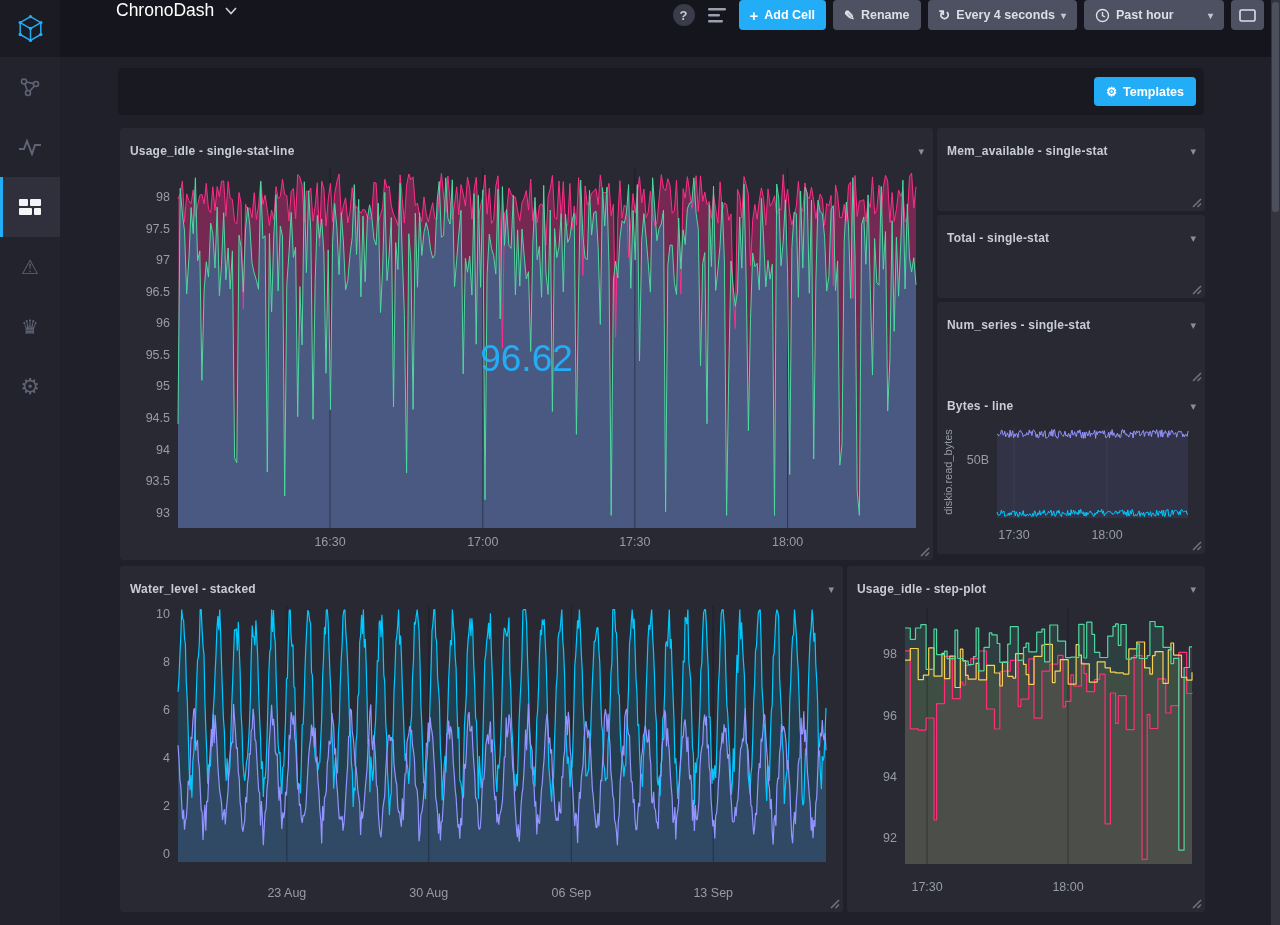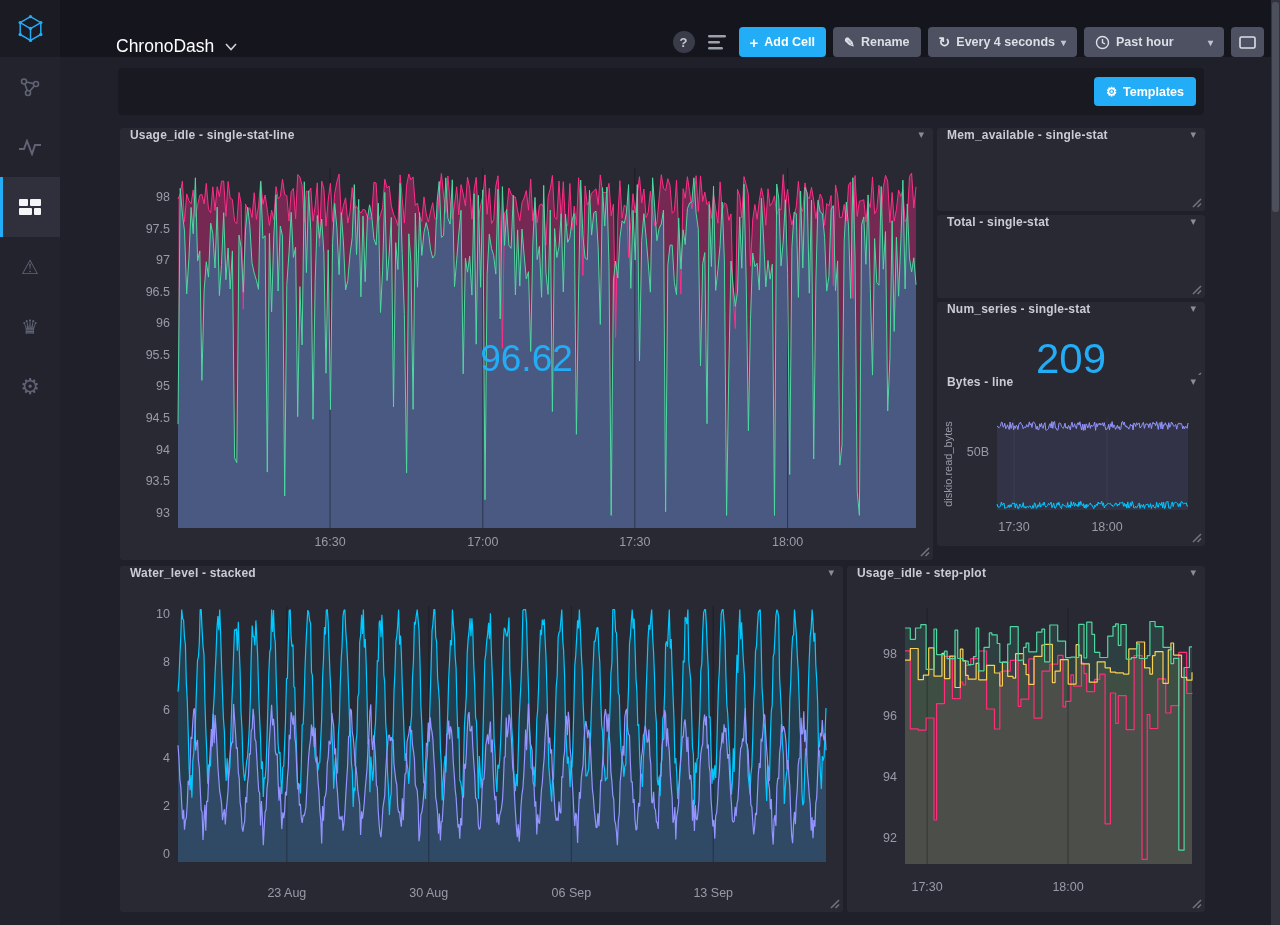--- a/index.html
+++ b/index.html
@@ -5,38 +5,38 @@
 *{margin:0;padding:0;box-sizing:border-box}
 html,body{width:1280px;height:925px;background:#20202a;font-family:"Liberation Sans",sans-serif;overflow:hidden}
 #app{position:relative;width:1280px;height:925px}
 
 .sidebar{position:absolute;left:0;top:0;width:60px;height:925px;background:#23232e;z-index:5}
 .logo-box{height:57px;display:flex;align-items:center;justify-content:center;background:#1b1b24;cursor:pointer}
 .snav{height:60px;display:flex;align-items:center;justify-content:center;color:#5f6374;cursor:pointer}
 .snav.active{background:#30303d;color:#f4f5f7;box-shadow:inset 3px 0 0 var(--accent)}
 .snav .glyph{font-size:20px;line-height:1}
 
-.topnav{position:absolute;left:60px;top:0;width:1220px;height:57px;background:#15151d;display:flex;align-items:flex-end;padding:0 16px 0 56px;z-index:4}
+.topnav{position:absolute;left:60px;top:0;width:1220px;height:57px;background:#15151d;display:flex;align-items:flex-start;padding:0 16px 0 56px;z-index:4}
 .dash-title{display:flex;align-items:center;gap:11px;color:#fff;font-size:17.5px;cursor:pointer}
 .nav-right{margin-left:auto;display:flex;align-items:center;gap:7px}
 .help{width:22px;height:22px;border-radius:50%;background:#3a3c49;color:#c7cad3;font-size:13px;font-weight:bold;display:flex;align-items:center;justify-content:center;margin-right:6px;cursor:pointer}
 .ic{color:#9ba0ad;display:flex;align-items:center;cursor:pointer;margin-right:6px}
 .btn{height:30px;border-radius:4px;display:inline-flex;align-items:center;gap:6px;padding:0 11px;font-size:12.5px;font-weight:bold;color:#dcdfe6;background:#4e5161;cursor:pointer;white-space:nowrap}
 .btn-blue{background:var(--accent);color:#fff}
 .bicon{font-size:13px;line-height:1}
 .caret{font-size:10px;color:#c2c5cf}
 .tr-drop{width:140px}
 .tr-drop .caret{margin-left:auto}
 .sq{width:33px;justify-content:center;padding:0}
 
 .template-bar{position:absolute;left:118px;top:68px;width:1086px;height:47px;background:#191922;border-radius:4px;z-index:2}
 .tpl-btn{position:absolute;right:8px;top:9px;height:29px;border-radius:4px;background:var(--accent);color:#fff;display:flex;align-items:center;gap:6px;padding:0 12px;font-size:12.5px;font-weight:bold;cursor:pointer}
 
 .cell{position:absolute;background:#292933;border-radius:3px}
-.cell-h{height:30px;display:flex;align-items:flex-start;padding:0 9px 0 10px;cursor:move}
+.cell-h{height:30px;display:flex;align-items:flex-end;padding:0 9px 0 10px;cursor:move}
 .cell-title{font-size:12px;font-weight:bold;color:#c9ccd4;letter-spacing:.2px}
 .cell-caret{margin-left:auto;color:#8a8e99;font-size:11px;cursor:pointer}
 .chart{position:absolute;left:0;top:30px;right:0;bottom:0}
 .bigstat{position:absolute;left:0;top:30px;right:0;bottom:0;display:flex;align-items:center;justify-content:center;font-size:42px;color:var(--accent)}
 .overlaystat{font-size:37px;pointer-events:none;z-index:2}
 .rz{position:absolute;right:3px;bottom:3px;cursor:nwse-resize}
 svg text.tick{fill:#979ba8;font-size:12.5px;font-family:"Liberation Sans",sans-serif}
 .scrollstrip{position:absolute;right:0;top:0;width:9px;height:925px;background:#34343e;z-index:9}
 .scrollthumb{position:absolute;right:1px;top:2px;width:7px;height:210px;border-radius:3px;background:#4c4f5c}
 </style>
@@ -204,28 +204,27 @@
         <line x1="3" y1="11" x2="11" y2="3" stroke="#6f7380" stroke-width="1.6"></line>
         <line x1="7.5" y1="11" x2="11" y2="7.5" stroke="#6f7380" stroke-width="1.6"></line>
       </svg>
   </div>
 
   <div class="cell" style="left:937px;top:302px;width:268px;height:83px">
     <div class="cell-h">
       <span class="cell-title">Num_series - single-stat</span>
       <span class="cell-caret">▾</span>
     </div>
-    <div class="bigstat">209</div>
-    <svg class="rz" width="12" height="12">
-        <line x1="3" y1="11" x2="11" y2="3" stroke="#6f7380" stroke-width="1.6"></line>
-        <line x1="7.5" y1="11" x2="11" y2="7.5" stroke="#6f7380" stroke-width="1.6"></line>
-      </svg>
-  </div>
-
-  <div class="cell" style="left:937px;top:375px;width:268px;height:171px">
+    <svg class="rz" width="12" height="12">
+        <line x1="3" y1="11" x2="11" y2="3" stroke="#6f7380" stroke-width="1.6"></line>
+        <line x1="7.5" y1="11" x2="11" y2="7.5" stroke="#6f7380" stroke-width="1.6"></line>
+      </svg>
+  </div>
+
+  <div class="cell" style="left:937px;top:383px;width:268px;height:171px">
     <div class="cell-h">
       <span class="cell-title">Bytes - line</span>
       <span class="cell-caret">▾</span>
     </div>
     <div class="chart"><svg width="268" height="141">
           <path d="M60.0 21.4L60.9 21.3L61.7 22.8L62.6 21.9L63.5 21.0L64.4 17.2L65.2 17.4L66.1 22.2L67.0 21.3L67.8 18.3L68.7 23.7L69.6 22.3L70.5 19.8L71.3 22.3L72.2 24.5L73.1 17.0L74.0 23.5L74.8 20.3L75.7 17.8L76.6 24.9L77.4 20.9L78.3 23.3L79.2 20.4L80.1 21.1L80.9 24.5L81.8 19.3L82.7 18.0L83.5 17.2L84.4 19.5L85.3 20.0L86.2 23.7L87.0 22.4L87.9 21.9L88.8 22.6L89.7 19.6L90.5 21.5L91.4 21.8L92.3 16.9L93.1 20.1L94.0 18.5L94.9 22.5L95.8 17.5L96.6 16.9L97.5 18.1L98.4 19.5L99.2 24.2L100.1 21.1L101.0 24.9L101.9 24.5L102.7 18.8L103.6 21.8L104.5 18.2L105.4 22.8L106.2 23.4L107.1 19.4L108.0 17.7L108.8 25.1L109.7 25.2L110.6 24.3L111.5 23.5L112.3 19.9L113.2 18.5L114.1 22.9L114.9 16.5L115.8 23.4L116.7 17.1L117.6 16.5L118.4 23.1L119.3 23.2L120.2 25.3L121.1 24.6L121.9 18.4L122.8 17.9L123.7 18.8L124.5 21.6L125.4 22.5L126.3 23.4L127.2 21.1L128.0 18.2L128.9 23.1L129.8 21.9L130.6 23.9L131.5 20.3L132.4 21.8L133.3 24.9L134.1 20.3L135.0 17.1L135.9 22.1L136.7 21.6L137.6 18.7L138.5 22.3L139.4 23.6L140.2 19.0L141.1 17.7L142.0 20.1L142.9 16.8L143.7 21.2L144.6 25.0L145.5 19.1L146.3 25.4L147.2 19.2L148.1 25.2L149.0 18.9L149.8 19.5L150.7 23.0L151.6 20.7L152.4 17.6L153.3 23.4L154.2 20.0L155.1 21.3L155.9 21.1L156.8 19.6L157.7 17.0L158.6 25.3L159.4 18.6L160.3 21.7L161.2 18.6L162.0 19.8L162.9 18.0L163.8 20.1L164.7 19.4L165.5 17.8L166.4 21.1L167.3 17.6L168.1 21.6L169.0 24.9L169.9 23.6L170.8 23.2L171.6 19.4L172.5 24.8L173.4 18.7L174.3 21.7L175.1 16.6L176.0 22.7L176.9 19.8L177.7 21.5L178.6 24.4L179.5 22.4L180.4 20.2L181.2 23.4L182.1 21.5L183.0 24.8L183.8 23.7L184.7 17.4L185.6 16.4L186.5 19.7L187.3 17.1L188.2 21.3L189.1 20.6L189.9 22.6L190.8 21.8L191.7 24.1L192.6 22.7L193.4 19.3L194.3 21.0L195.2 19.8L196.1 25.0L196.9 17.9L197.8 19.0L198.7 21.5L199.5 17.8L200.4 19.9L201.3 18.3L202.2 18.0L203.0 23.0L203.9 22.2L204.8 20.5L205.6 18.3L206.5 17.3L207.4 23.4L208.3 20.1L209.1 18.7L210.0 19.4L210.9 19.0L211.8 22.7L212.6 18.7L213.5 18.3L214.4 23.6L215.2 19.7L216.1 17.2L217.0 19.0L217.9 18.4L218.7 20.8L219.6 16.7L220.5 20.2L221.3 24.4L222.2 18.5L223.1 17.5L224.0 23.8L224.8 16.8L225.7 24.1L226.6 19.7L227.5 20.2L228.3 17.7L229.2 20.2L230.1 20.1L230.9 24.3L231.8 17.7L232.7 22.3L233.6 20.7L234.4 17.1L235.3 18.0L236.2 20.2L237.0 21.4L237.9 20.4L238.8 19.5L239.7 24.2L240.5 20.4L241.4 18.3L242.3 18.1L243.2 19.3L244.0 18.2L244.9 19.8L245.8 23.9L246.6 21.2L247.5 23.8L248.4 21.4L249.3 21.7L250.1 23.3L251.0 18.0V105.0H60Z" fill="rgba(147,148,255,0.10)"></path>
           <line x1="76.999" x2="76.999" y1="13" y2="105" stroke="rgba(255,255,255,0.06)" stroke-width="1"></line>
           <line x1="170.016" x2="170.016" y1="13" y2="105" stroke="rgba(255,255,255,0.06)" stroke-width="1"></line>
           <path d="M60.0 21.4L60.9 21.3L61.7 22.8L62.6 21.9L63.5 21.0L64.4 17.2L65.2 17.4L66.1 22.2L67.0 21.3L67.8 18.3L68.7 23.7L69.6 22.3L70.5 19.8L71.3 22.3L72.2 24.5L73.1 17.0L74.0 23.5L74.8 20.3L75.7 17.8L76.6 24.9L77.4 20.9L78.3 23.3L79.2 20.4L80.1 21.1L80.9 24.5L81.8 19.3L82.7 18.0L83.5 17.2L84.4 19.5L85.3 20.0L86.2 23.7L87.0 22.4L87.9 21.9L88.8 22.6L89.7 19.6L90.5 21.5L91.4 21.8L92.3 16.9L93.1 20.1L94.0 18.5L94.9 22.5L95.8 17.5L96.6 16.9L97.5 18.1L98.4 19.5L99.2 24.2L100.1 21.1L101.0 24.9L101.9 24.5L102.7 18.8L103.6 21.8L104.5 18.2L105.4 22.8L106.2 23.4L107.1 19.4L108.0 17.7L108.8 25.1L109.7 25.2L110.6 24.3L111.5 23.5L112.3 19.9L113.2 18.5L114.1 22.9L114.9 16.5L115.8 23.4L116.7 17.1L117.6 16.5L118.4 23.1L119.3 23.2L120.2 25.3L121.1 24.6L121.9 18.4L122.8 17.9L123.7 18.8L124.5 21.6L125.4 22.5L126.3 23.4L127.2 21.1L128.0 18.2L128.9 23.1L129.8 21.9L130.6 23.9L131.5 20.3L132.4 21.8L133.3 24.9L134.1 20.3L135.0 17.1L135.9 22.1L136.7 21.6L137.6 18.7L138.5 22.3L139.4 23.6L140.2 19.0L141.1 17.7L142.0 20.1L142.9 16.8L143.7 21.2L144.6 25.0L145.5 19.1L146.3 25.4L147.2 19.2L148.1 25.2L149.0 18.9L149.8 19.5L150.7 23.0L151.6 20.7L152.4 17.6L153.3 23.4L154.2 20.0L155.1 21.3L155.9 21.1L156.8 19.6L157.7 17.0L158.6 25.3L159.4 18.6L160.3 21.7L161.2 18.6L162.0 19.8L162.9 18.0L163.8 20.1L164.7 19.4L165.5 17.8L166.4 21.1L167.3 17.6L168.1 21.6L169.0 24.9L169.9 23.6L170.8 23.2L171.6 19.4L172.5 24.8L173.4 18.7L174.3 21.7L175.1 16.6L176.0 22.7L176.9 19.8L177.7 21.5L178.6 24.4L179.5 22.4L180.4 20.2L181.2 23.4L182.1 21.5L183.0 24.8L183.8 23.7L184.7 17.4L185.6 16.4L186.5 19.7L187.3 17.1L188.2 21.3L189.1 20.6L189.9 22.6L190.8 21.8L191.7 24.1L192.6 22.7L193.4 19.3L194.3 21.0L195.2 19.8L196.1 25.0L196.9 17.9L197.8 19.0L198.7 21.5L199.5 17.8L200.4 19.9L201.3 18.3L202.2 18.0L203.0 23.0L203.9 22.2L204.8 20.5L205.6 18.3L206.5 17.3L207.4 23.4L208.3 20.1L209.1 18.7L210.0 19.4L210.9 19.0L211.8 22.7L212.6 18.7L213.5 18.3L214.4 23.6L215.2 19.7L216.1 17.2L217.0 19.0L217.9 18.4L218.7 20.8L219.6 16.7L220.5 20.2L221.3 24.4L222.2 18.5L223.1 17.5L224.0 23.8L224.8 16.8L225.7 24.1L226.6 19.7L227.5 20.2L228.3 17.7L229.2 20.2L230.1 20.1L230.9 24.3L231.8 17.7L232.7 22.3L233.6 20.7L234.4 17.1L235.3 18.0L236.2 20.2L237.0 21.4L237.9 20.4L238.8 19.5L239.7 24.2L240.5 20.4L241.4 18.3L242.3 18.1L243.2 19.3L244.0 18.2L244.9 19.8L245.8 23.9L246.6 21.2L247.5 23.8L248.4 21.4L249.3 21.7L250.1 23.3L251.0 18.0" fill="none" stroke="#9394ff" stroke-width="1" stroke-linejoin="bevel"></path>
           <path d="M60.0 99.0L60.9 101.9L61.7 102.0L62.6 102.1L63.5 100.9L64.4 97.0L65.2 100.3L66.1 98.7L67.0 98.1L67.8 103.5L68.7 102.8L69.6 102.6L70.5 102.3L71.3 100.0L72.2 102.5L73.1 99.6L74.0 102.0L74.8 99.5L75.7 97.9L76.6 98.7L77.4 97.9L78.3 102.9L79.2 98.7L80.1 100.5L80.9 103.6L81.8 103.3L82.7 99.0L83.5 100.2L84.4 102.4L85.3 101.7L86.2 97.6L87.0 102.8L87.9 101.4L88.8 103.3L89.7 101.5L90.5 101.4L91.4 102.7L92.3 101.2L93.1 100.8L94.0 102.7L94.9 103.6L95.8 100.4L96.6 103.2L97.5 97.8L98.4 99.1L99.2 103.3L100.1 102.7L101.0 99.7L101.9 101.7L102.7 97.5L103.6 102.1L104.5 100.6L105.4 98.7L106.2 100.3L107.1 97.0L108.0 100.5L108.8 102.2L109.7 101.6L110.6 100.5L111.5 98.3L112.3 99.8L113.2 99.2L114.1 97.1L114.9 102.7L115.8 101.0L116.7 98.1L117.6 102.8L118.4 103.3L119.3 101.1L120.2 97.8L121.1 100.1L121.9 97.2L122.8 100.7L123.7 102.7L124.5 103.6L125.4 99.1L126.3 99.5L127.2 100.9L128.0 100.7L128.9 101.4L129.8 102.6L130.6 97.5L131.5 102.3L132.4 100.0L133.3 102.6L134.1 96.6L135.0 100.9L135.9 99.5L136.7 97.0L137.6 101.3L138.5 98.4L139.4 100.6L140.2 99.5L141.1 101.8L142.0 96.9L142.9 100.5L143.7 96.3L144.6 99.7L145.5 100.9L146.3 98.7L147.2 103.0L148.1 99.6L149.0 103.3L149.8 99.2L150.7 101.8L151.6 100.0L152.4 99.5L153.3 97.9L154.2 100.0L155.1 100.2L155.9 102.0L156.8 103.6L157.7 100.3L158.6 101.7L159.4 99.2L160.3 100.5L161.2 97.0L162.0 99.1L162.9 98.2L163.8 98.9L164.7 96.3L165.5 100.5L166.4 97.8L167.3 103.0L168.1 101.2L169.0 100.0L169.9 99.8L170.8 98.4L171.6 98.4L172.5 98.8L173.4 98.4L174.3 100.2L175.1 100.0L176.0 101.6L176.9 100.5L177.7 100.0L178.6 98.0L179.5 98.4L180.4 101.2L181.2 99.0L182.1 100.1L183.0 97.4L183.8 98.3L184.7 97.6L185.6 97.0L186.5 101.3L187.3 98.1L188.2 101.5L189.1 99.0L189.9 103.2L190.8 96.9L191.7 102.8L192.6 102.7L193.4 97.7L194.3 101.2L195.2 96.4L196.1 99.2L196.9 103.0L197.8 102.9L198.7 101.2L199.5 102.7L200.4 102.2L201.3 99.6L202.2 97.9L203.0 103.4L203.9 99.7L204.8 100.3L205.6 102.1L206.5 99.3L207.4 103.5L208.3 100.5L209.1 99.4L210.0 99.6L210.9 99.0L211.8 102.5L212.6 101.8L213.5 98.6L214.4 103.5L215.2 100.7L216.1 99.8L217.0 102.1L217.9 103.0L218.7 103.0L219.6 97.2L220.5 101.8L221.3 102.4L222.2 98.1L223.1 98.7L224.0 100.4L224.8 97.3L225.7 103.0L226.6 97.1L227.5 103.6L228.3 102.7L229.2 97.0L230.1 97.1L230.9 96.3L231.8 103.1L232.7 103.0L233.6 103.2L234.4 99.3L235.3 96.9L236.2 101.6L237.0 98.1L237.9 97.8L238.8 97.1L239.7 98.1L240.5 98.5L241.4 101.7L242.3 98.6L243.2 101.6L244.0 96.9L244.9 96.6L245.8 98.4L246.6 98.8L247.5 98.1L248.4 99.0L249.3 97.8L250.1 101.2L251.0 100.9" fill="none" stroke="#00c9ff" stroke-width="1" stroke-linejoin="bevel"></path>

